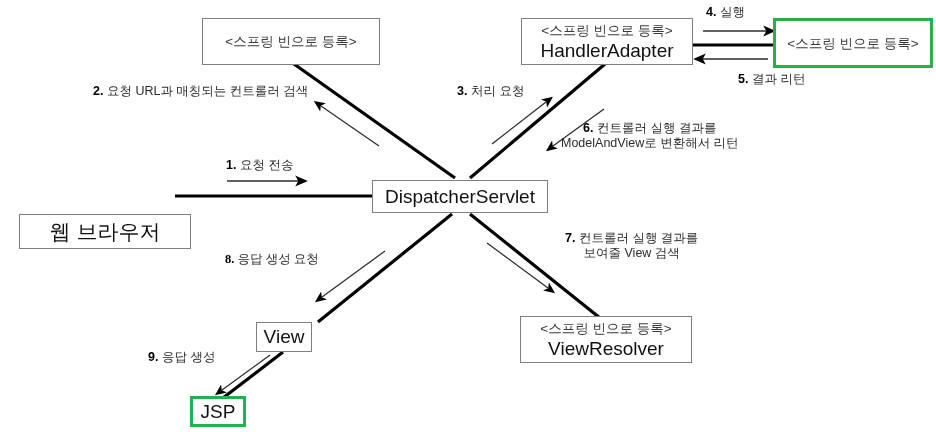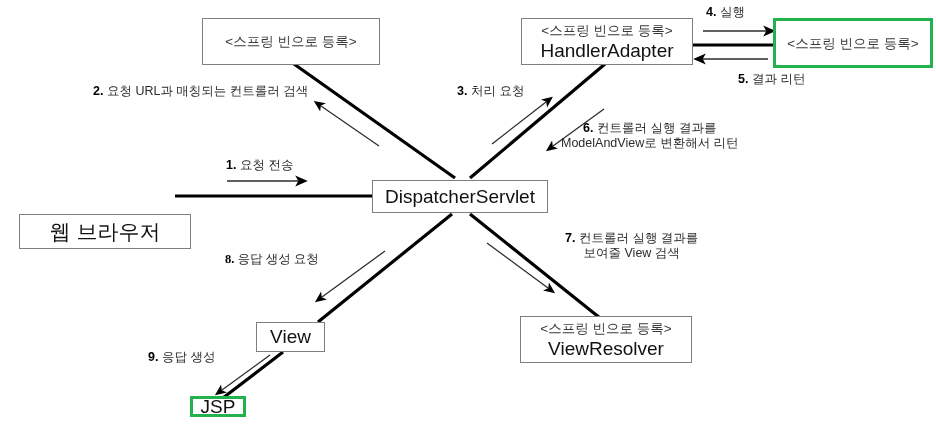--- a/index.html
+++ b/index.html
@@ -127,30 +127,30 @@
   </div>
 
   <div class="node" style="left:19px; top:179px; width:172px; height:35px;margin-top:35px;">
     <span class="node-single big">웹 브라우저</span>
   </div>
 
   <div class="node" style="left:372px; top:180px; width:176px; height:33px;text-align:right;">
     <span class="node-single">DispatcherServlet</span>
   </div>
 
-  <div class="node" style="left:256px; top:322px; width:69px; height:30px;">
+  <div class="node" style="left:256px; top:322px; width:56px; height:30px;">
     <span class="node-single">View</span>
   </div>
 
   <div class="node" style="left:520px; top:316px; width:172px; height:47px;">
     <span class="node-stereotype">&lt;스프링 빈으로 등록&gt;</span>
     <span class="node-title">ViewResolver</span>
   </div>
 
-  <div class="node green" style="left:190px; top:396px; width:56px; height:21px;">
+  <div class="node green" style="left:190px; top:396px; width:56px; height:31px;">
     <span class="node-single">JSP</span>
   </div>
 
   <div class="step-label" style="left:226px; top:158px;">
     <span class="step-num">1.</span>
     <span>요청 전송</span>
   </div>
 
   <div class="step-label" style="left:93px; top:84px;">
     <span class="step-num">2.</span>

